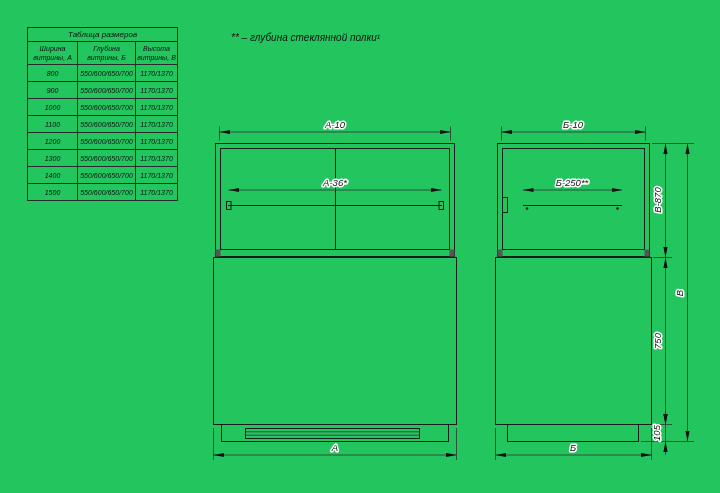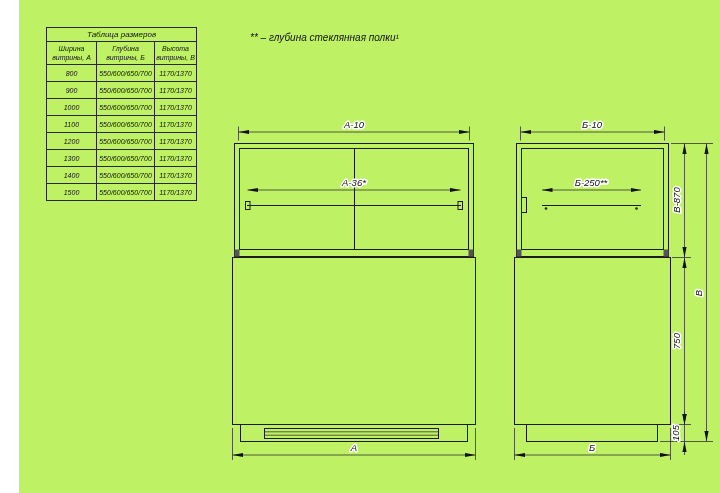--- a/index.html
+++ b/index.html
@@ -4,21 +4,21 @@
 <style>
   * { margin:0; padding:0; box-sizing:border-box; }
   html,body { width:720px; height:493px; }
   body {
     background:#ffffff;
     font-family:"Liberation Sans", sans-serif;
     position:relative;
     overflow:hidden;
     color:#111;
   }
-  .page { position:absolute; inset:0; background:#bef264;margin-left:19px; }
+  .page { position:absolute; inset:0; background:#22c55e; }
 
   
   .size-table {
     position:absolute; left:27px; top:27px;
     border-collapse:collapse;
     font-style:italic;
     table-layout:fixed;
   }
   .size-table th, .size-table td {
     border:1px solid #2a2a2a;
@@ -106,21 +106,21 @@
         </tr>
         <tr>
           <td>1500</td>
           <td>550/600/650/700</td>
           <td>1170/1370</td>
         </tr>
       </tbody>
   </table>
 
   <div class="notes">
-    <div class="note">** – глубина стеклянная полки¹</div>
+    <div class="note">** – глубина стеклянной полки¹</div>
   </div>
 
   <svg class="drawing" width="720" height="493" viewBox="0 0 720 493">
     <defs>
       <marker id="arr" orient="auto-start-reverse" markerUnits="userSpaceOnUse" markerWidth="11" markerHeight="6" refX="10.5" refY="2.5">
         <path d="M0,0.4 L10.5,2.5 L0,4.6 Z" fill="#111"></path>
       </marker>
       <pattern id="slats" width="4.5" height="8" patternUnits="userSpaceOnUse">
         <rect width="4.5" height="8" fill="#fbfbfb"></rect>
         <rect x="1.5" width="1.6" height="8" fill="#454545"></rect>

